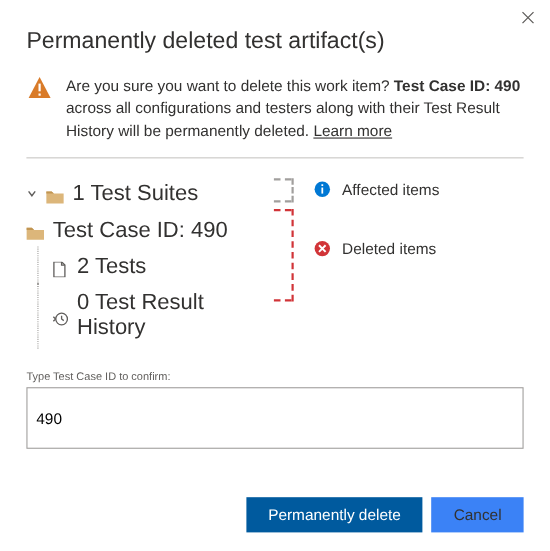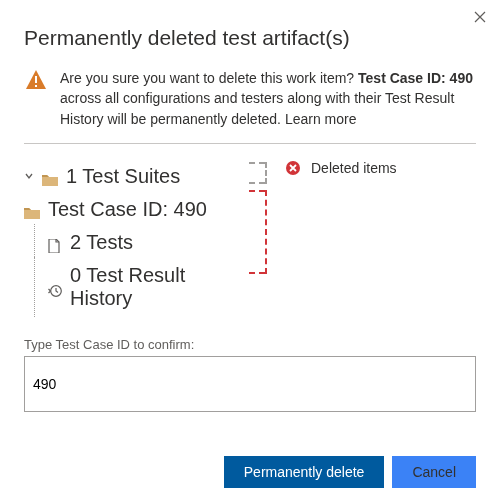--- a/index.html
+++ b/index.html
@@ -38,21 +38,21 @@
     gap: 12px;
     margin-bottom: 14px;
   }
   .warn-icon svg { display: block; }
   .warning-text {
     font-size: 14px;
     line-height: 1.45;
     flex: 1;
   }
   .warning-text b { font-weight: 600; }
-  .learn-more { color: #323130; cursor: pointer; }
+  .learn-more { color: #323130; text-decoration: underline; cursor: pointer; }
   .divider {
     border: none;
     border-top: 1px solid #c8c6c4;
     margin: 12px 0 16px 0;
   }
   .middle {
     display: flex;
     gap: 8px;
     align-items: stretch;
   }
@@ -117,21 +117,21 @@
   .legend-item {
     display: flex;
     align-items: center;
     gap: 10px;
     font-size: 14px;
   }
   .legend-affected { margin-top: 4px; margin-bottom: 38px; }
   .legend-deleted  { }
   .legend-icon { width: 16px; height: 16px; display: inline-flex; }
   .prompt-label {
-    font-size: 13px;
+    font-size: 10px;
     color: #605e5c;
     margin-top: 22px;
     margin-bottom: 4px;
   }
   .confirm-input {
     width: 100%;
     border: 1px solid #a19f9d;
     padding: 19px 8px;
     font-size: 14px;
     font-family: inherit;
@@ -232,20 +232,30 @@
       </div>
 
     </div>
 
     <div class="brackets-col">
       <div class="bracket bracket-affected"></div>
       <div class="bracket bracket-deleted"></div>
     </div>
 
     <div class="legend-col">
+      <div class="legend-item legend-affected">
+        <span class="legend-icon">
+          <svg width="16" height="16" viewBox="0 0 16 16">
+              <circle cx="8" cy="8" r="7" fill="#0078d4"></circle>
+              <rect x="7.2" y="6.5" width="1.6" height="5.5" fill="#fff"></rect>
+              <rect x="7.2" y="3.5" width="1.6" height="1.6" fill="#fff"></rect>
+            </svg>
+        </span>
+        <span>Affected items</span>
+      </div>
       <div class="legend-item legend-deleted">
         <span class="legend-icon">
           <svg width="16" height="16" viewBox="0 0 16 16">
               <circle cx="8" cy="8" r="7" fill="#d13438"></circle>
               <path d="M5 5 L11 11 M11 5 L5 11" stroke="#fff" stroke-width="1.8"></path>
             </svg>
         </span>
         <span>Deleted items</span>
       </div>
     </div>

